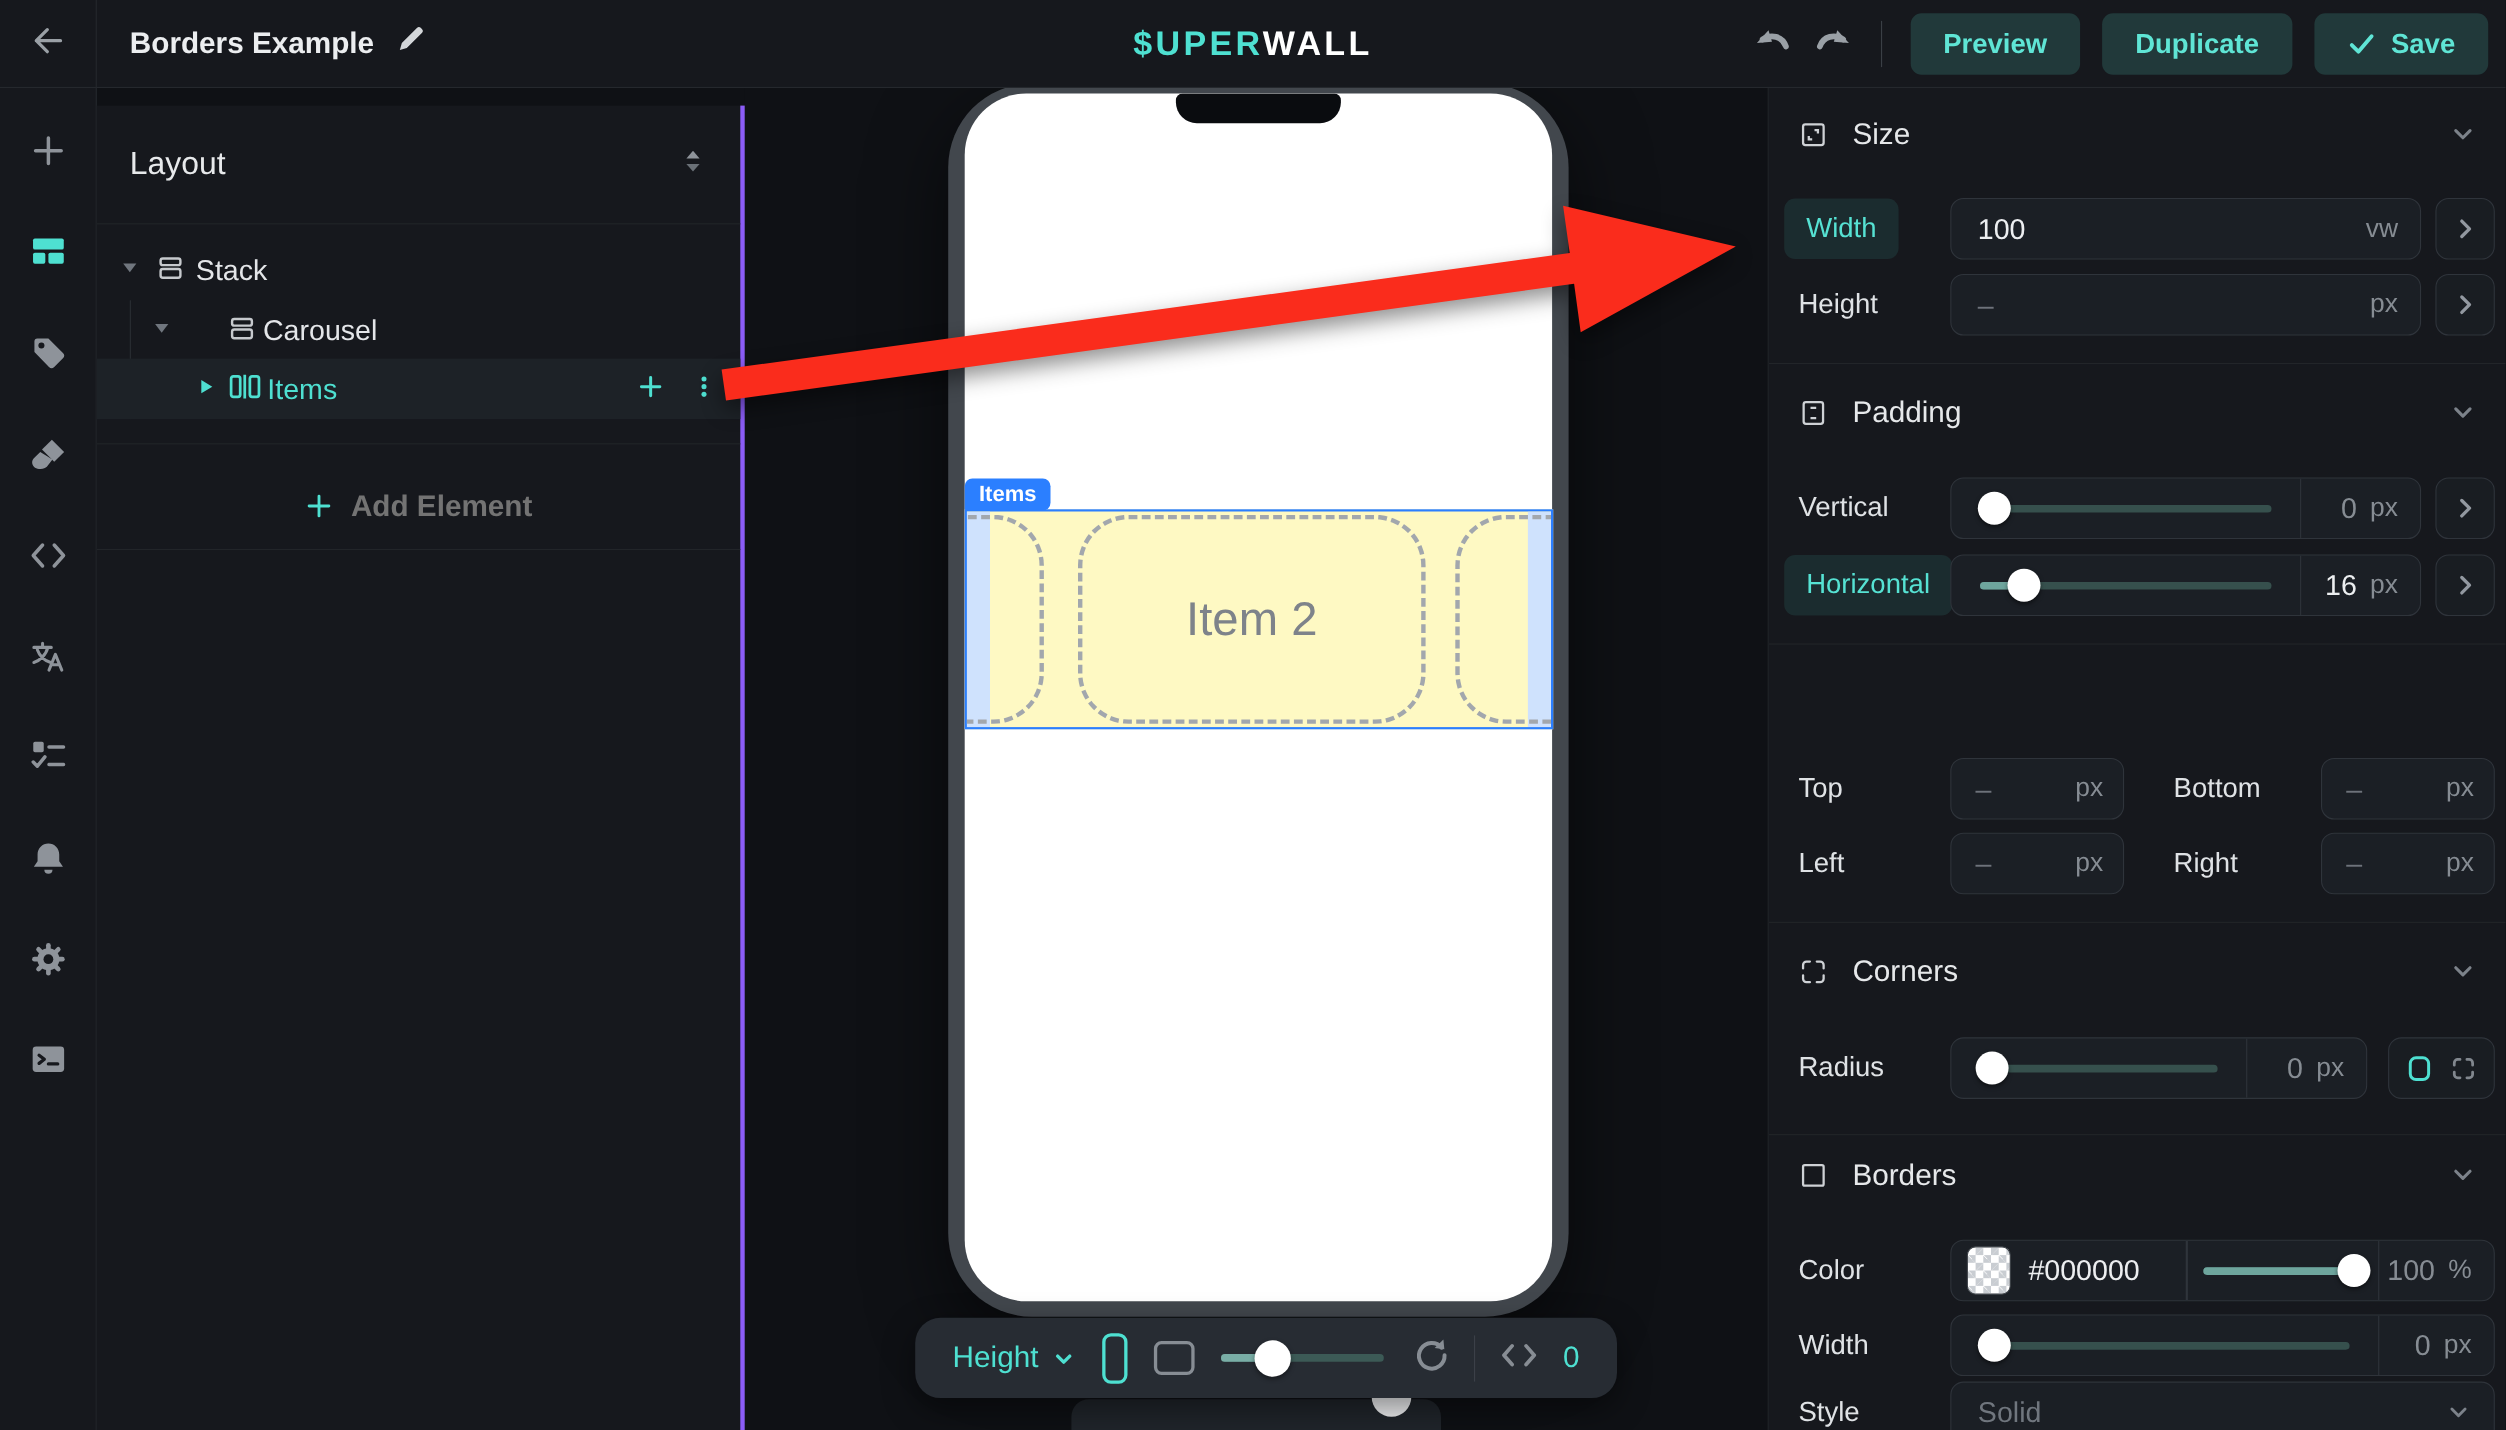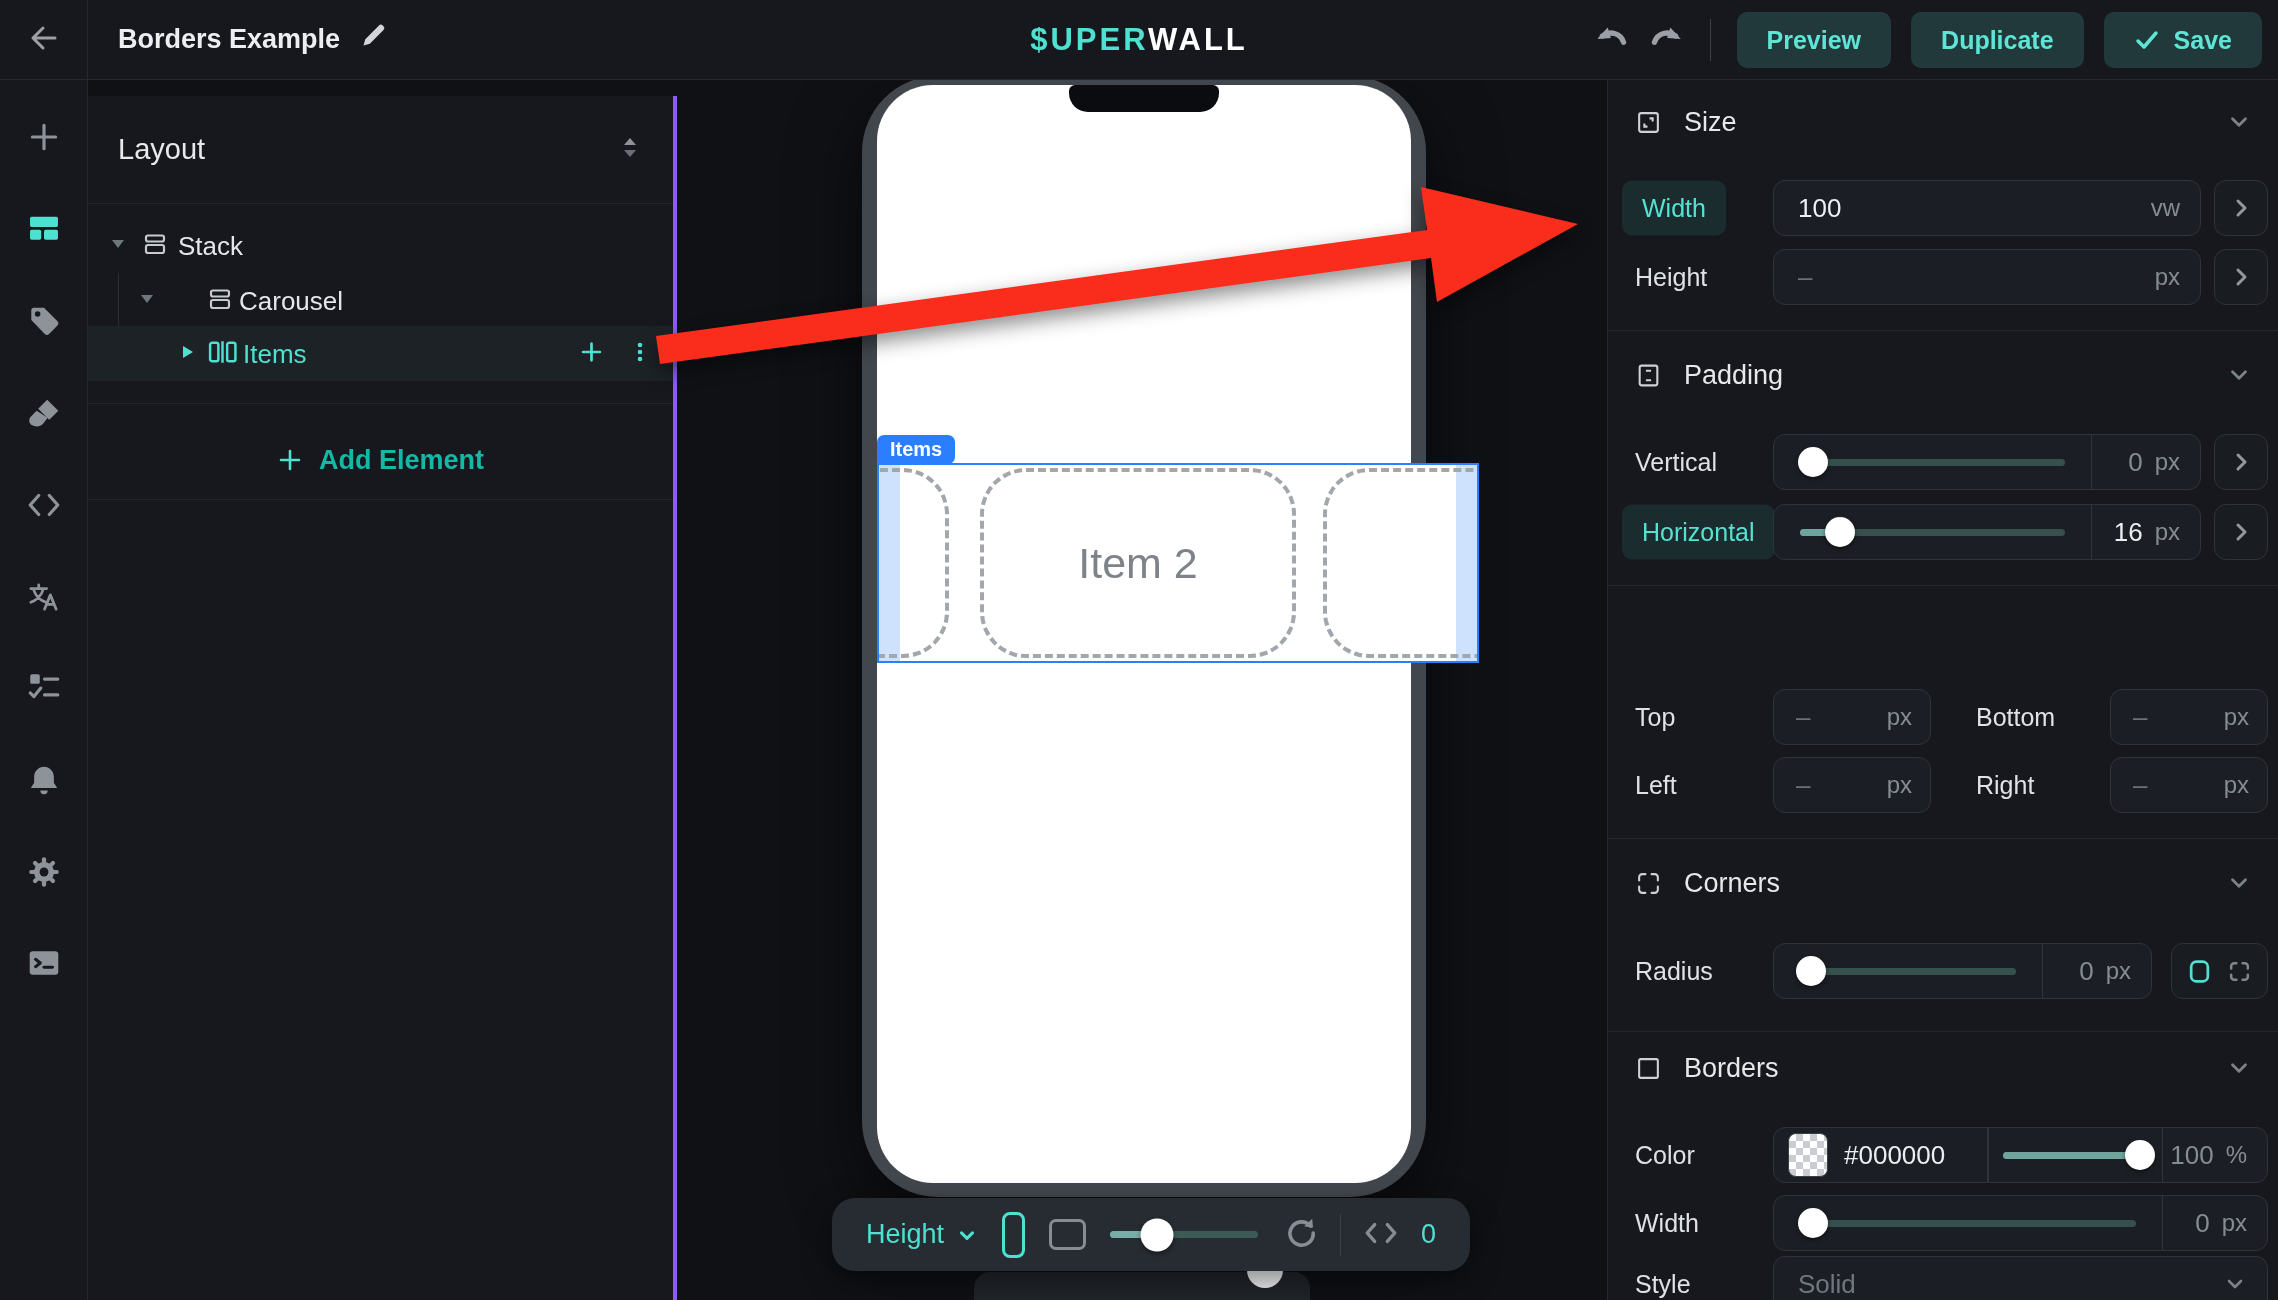--- a/index.html
+++ b/index.html
@@ -39,32 +39,32 @@
   .tree-row{position:absolute;left:0;right:0;height:55px}
   .tree-row>*{position:absolute;top:50%;transform:translateY(-50%)}
   .tr-label{font-size:26px;color:#e4e6e9;white-space:nowrap}
   .row-stack{top:122px}.row-carousel{top:177px}
   .row-items{top:230px;background:#1d2227}
   .row-items .tr-label{color:#4ee0d1}
   .items-controls{right:22px;display:flex;align-items:center;gap:26px}
   .indent-line{position:absolute;left:30px;top:177px;width:1px;height:108px;background:#2a2e33}
   .lp-div{position:absolute;left:0;right:0;height:1px;background:#222529}
   .add-el{position:absolute;left:0;right:0;top:325px;height:78px;display:flex;align-items:center;
-          justify-content:center;gap:16px;color:#14b8a6;font-size:27px;font-weight:600;cursor:pointer}
+          justify-content:center;gap:16px;color:#737373;font-size:27px;font-weight:600;cursor:pointer}
 
   
   .canvas{position:absolute;left:677px;top:80px;bottom:0;width:931px;background:#0f1115;
           border-right:1px solid #25282d;overflow:hidden}
   .phone{position:absolute;left:185px;top:-4px;width:564px;height:1121px;background:#42474d;
          border-radius:76px;box-shadow:0 24px 70px rgba(0,0,0,.55)}
   .screen{position:absolute;left:15px;right:15px;top:9px;bottom:14px;background:#ffffff;
           border-radius:56px;overflow:hidden}
   .notch{position:absolute;left:50%;top:0;transform:translateX(-50%);width:150px;height:27px;
          background:#0a0c0f;border-radius:6px 6px 19px 19px}
-  .selection{position:absolute;left:200px;top:383px;width:602px;height:200px;background:#ffffff;
+  .selection{position:absolute;left:200px;top:383px;width:535px;height:200px;background:#fef9c3;
              border:2px solid #2b7fff;overflow:hidden;z-index:2}
   .pad-strip{position:absolute;top:0;bottom:0;width:21px;background:#cfe2fd}
   .pad-strip.left{left:0}.pad-strip.right{right:0}
   .ditem{position:absolute;top:3px;bottom:3px;border:4px dashed #a2a7ad;border-radius:46px}
   .ditem.prev{left:-262px;width:332px}
   .ditem.main{left:101px;width:316px;display:flex;align-items:center;justify-content:center}
   .ditem.next{left:444px;width:332px}
   .item-text{font-size:43px;color:#7e838a}
   .sel-badge{position:absolute;left:200px;top:355px;height:29px;padding:0 13px;background:#2b7fff;
              color:#fff;font-size:20px;font-weight:600;display:flex;align-items:center;

